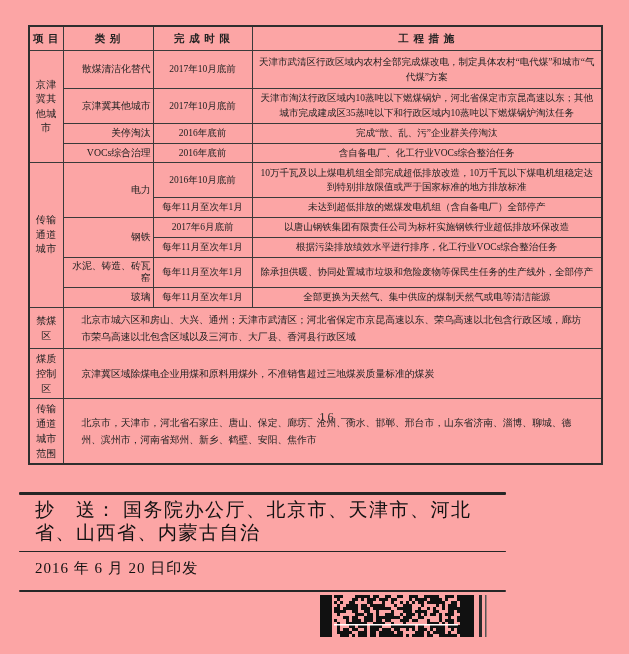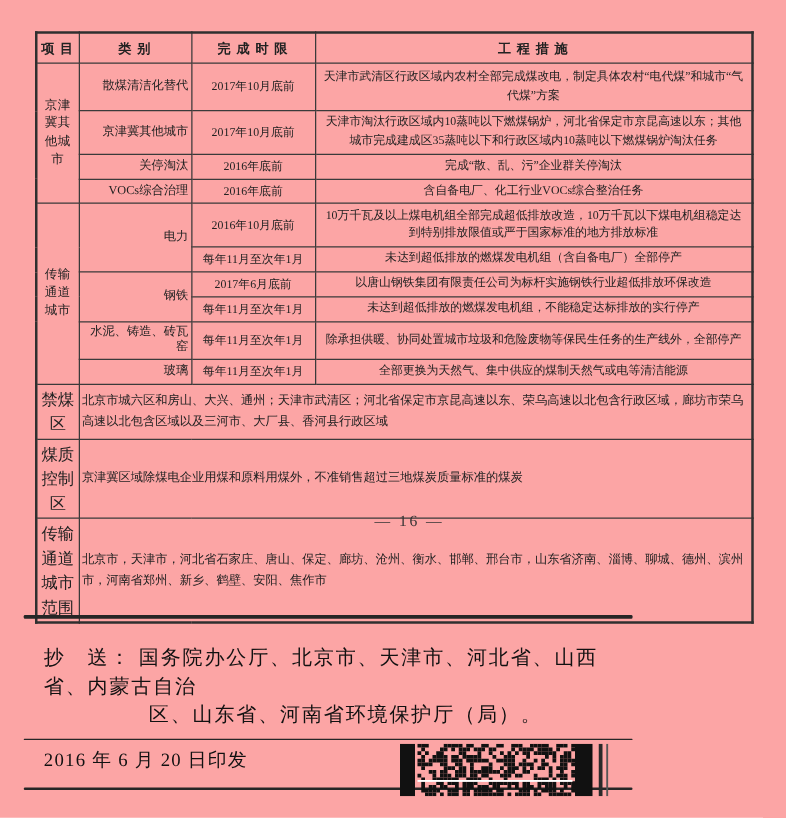--- a/index.html
+++ b/index.html
@@ -32,42 +32,42 @@
   td.cat{
     text-align:right;font-size:9.8px;padding:2px 2px;line-height:1.3;
   }
   td.dl{
     text-align:center;font-size:9.5px;padding:2px 1px;white-space:nowrap;
   }
   td.measure{
     font-size:9.5px;text-align:center;padding:2px 5px;line-height:1.55;margin-top:32px;
   }
   td.zlabel{
-    text-align:center;font-size:13px;line-height:1.5;padding:2px 2px;
+    text-align:center;font-size:10px;line-height:1.5;padding:2px 2px;
   }
   td.zcontent{
-    font-size:9.8px;text-align:left;padding:3px 2px;line-height:1.75;
+    font-size:9.8px;text-align:left;padding:3px 18px;line-height:1.75;
   }
   tr.pad1 td{height:33px;}
   tr.pad2 td{height:30px;}
   tr.thin td{height:14px;}
 
   
   .page-number{
     position:absolute;top:410px;left:0;width:655px;
     text-align:center;font-size:12.5px;color:#333;letter-spacing:2px;
   }
 
   
   .footer{position:absolute;left:19px;top:492px;width:487px;}
   .rule{background:#262626;height:2.5px;border-radius:1px;}
   .rule.mid{height:1.6px;margin-top:7px;}
   .rule.bot{height:2px;margin-top:5px;}
   .cc{
-    margin-top:20px;font-size:16px;letter-spacing:1.5px;line-height:23px;color:#111;
+    margin-top:3px;font-size:19px;letter-spacing:1.5px;line-height:23px;color:#111;
   }
   .cc .l1{padding-left:16px;}
   .cc .l2{padding-left:100px;}
   .cc .cc-label{letter-spacing:1.5px;margin-right:6px;}
   .issue-row{
     display:flex;justify-content:space-between;align-items:center;
     padding:7px 2px 7px 16px;font-size:15px;letter-spacing:1px;color:#111;
   }
   .barcode{
     position:absolute;left:301px;top:103px;width:170px;height:42px;
@@ -126,21 +126,21 @@
         <td class="dl">每年11月至次年1月</td>
         <td class="measure">未达到超低排放的燃煤发电机组（含自备电厂）全部停产</td>
       </tr>
       <tr class="thin">
         <td class="cat" rowspan="2">钢铁</td>
         <td class="dl">2017年6月底前</td>
         <td class="measure">以唐山钢铁集团有限责任公司为标杆实施钢铁行业超低排放环保改造</td>
       </tr>
       <tr class="thin">
         <td class="dl">每年11月至次年1月</td>
-        <td class="measure">未达到超低排放的燃煤发电机组，不能稳定达标排放的实行停产</td>
+        <td class="measure">根据污染排放绩效水平进行排序，化工行业VOCs综合整治任务</td>
       </tr>
       <tr class="thin">
         <td class="cat">水泥、铸造、砖瓦窑</td>
         <td class="dl">每年11月至次年1月</td>
         <td class="measure">除承担供暖、协同处置城市垃圾和危险废物等保民生任务的生产线外，全部停产</td>
       </tr>
       <tr class="thin">
         <td class="cat">玻璃</td>
         <td class="dl">每年11月至次年1月</td>
         <td class="measure">全部更换为天然气、集中供应的煤制天然气或电等清洁能源</td>
@@ -160,21 +160,20 @@
       </tr>
     </tbody>
   </table>
 
   <div class="page-number">—  16  —</div>
 
   <div class="footer">
     <div class="rule top"></div>
     <div class="cc">
       <div class="l1"><span class="cc-label">抄　送：</span><span>国务院办公厅、北京市、天津市、河北省、山西省、内蒙古自治</span></div>
-      <div class="l2"><span>区、山东省、河南省环境保护厅（局）。</span></div>
     </div>
     <div class="rule mid"></div>
     <div class="issue-row">
       <span>2016 年 6 月 20 日印发</span>
     </div>
     <div class="rule bot"></div>
     <div class="barcode" id="barcode"><svg width="170" height="42" viewBox="0 0 170 42">
           <rect x="0" y="0" width="12" height="42" fill="#111"></rect>
           <rect x="14" y="0" width="3" height="3" fill="#111"></rect>
           <rect x="14" y="6" width="3" height="3" fill="#111"></rect>

